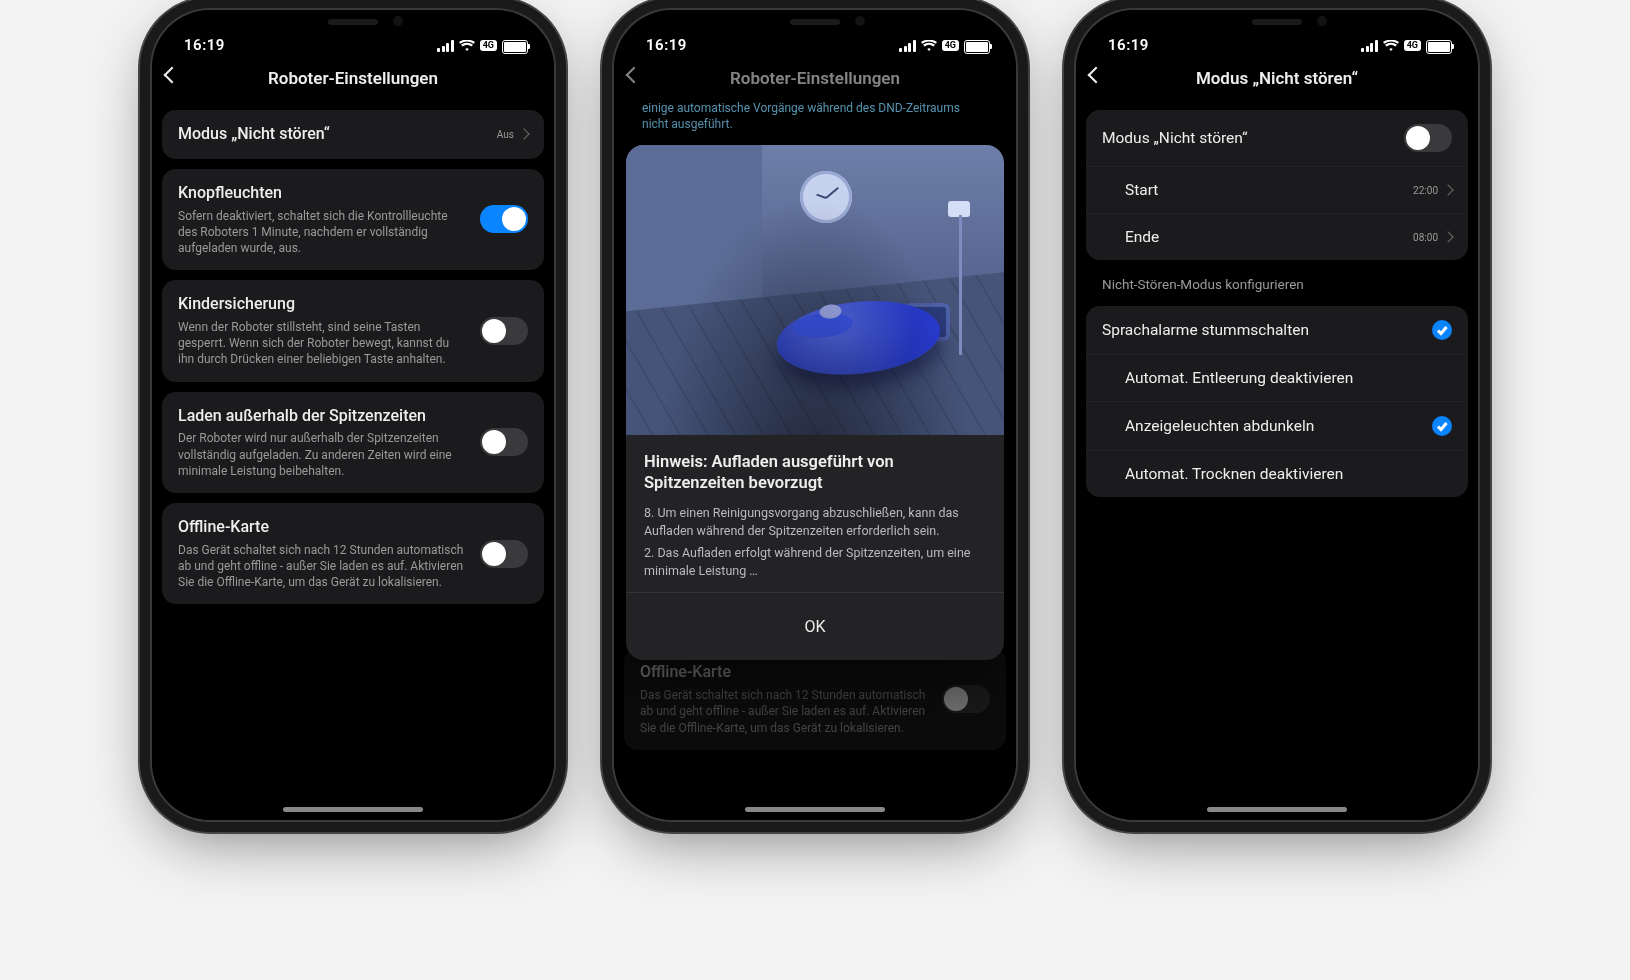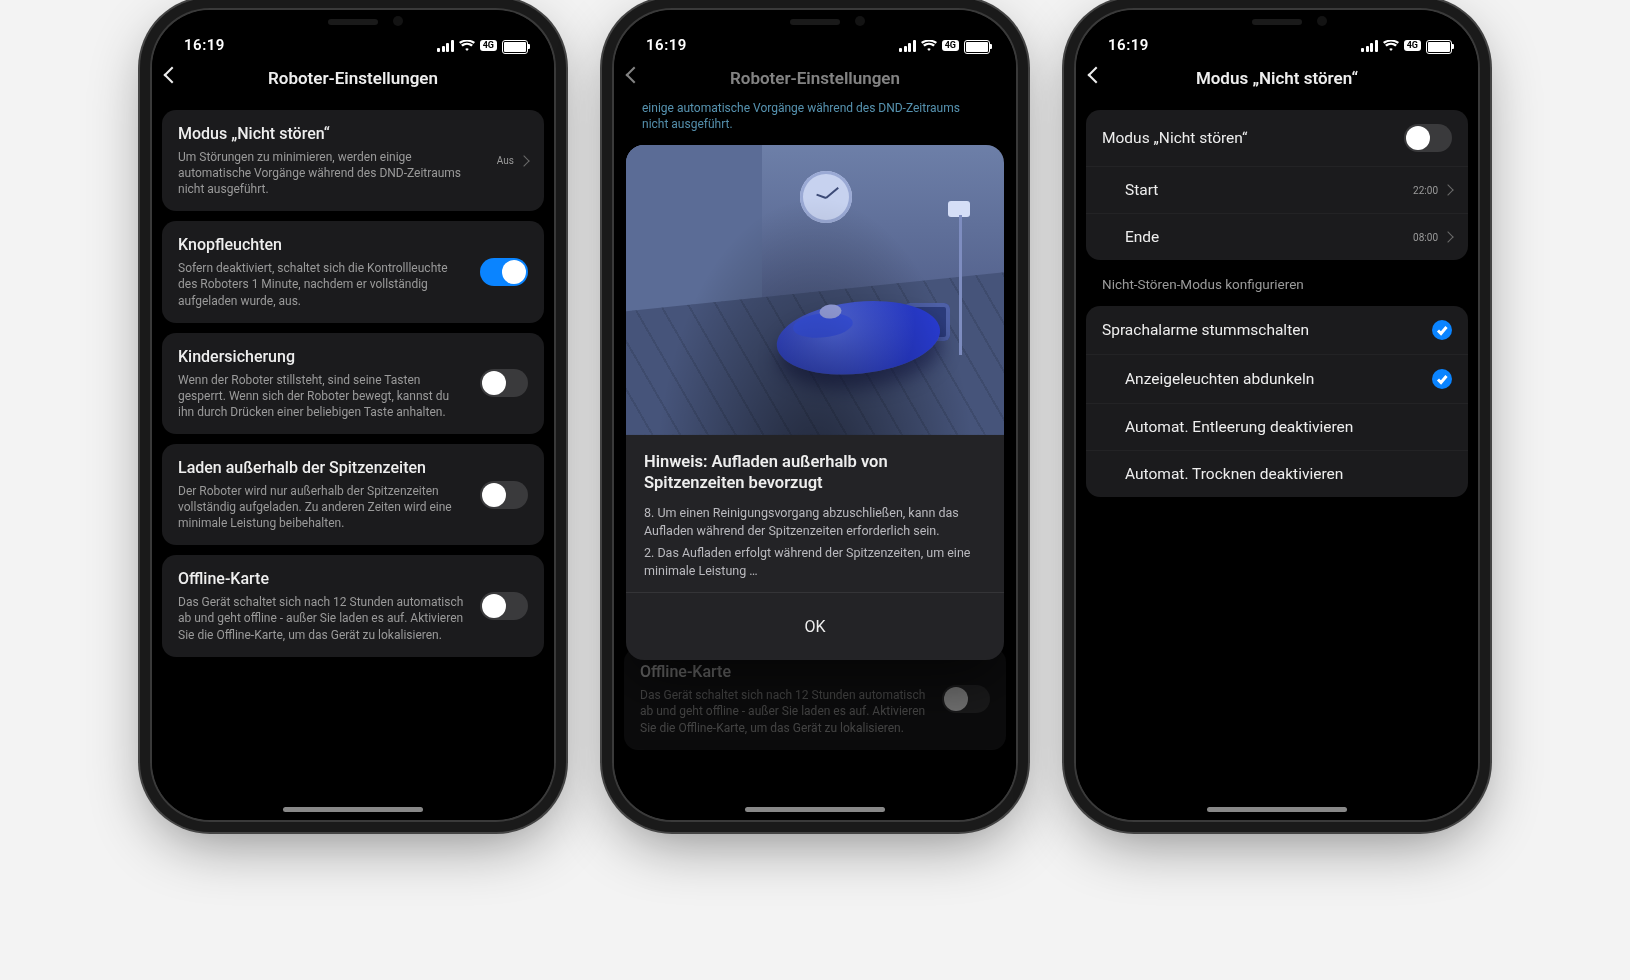--- a/index.html
+++ b/index.html
@@ -131,21 +131,20 @@
       <div class="nav">
         <span class="back"><span class="chev"></span></span>
         <span class="title">Roboter-Einstellungen</span>
       </div>
 
       <div class="content">
 
         <div class="card">
           <div class="texts">
             <div class="t">Modus „Nicht stören“</div>
-            <div class="d">Um Störungen zu minimieren, werden einige automatische Vorgänge während des DND-Zeitraums nicht ausgeführt.</div>
           </div>
           <div class="value">
             <span>Aus</span>
             <span class="chev r small"></span>
           </div>
         </div>
 
         <div class="card">
           <div class="texts">
             <div class="t">Knopfleuchten</div>
@@ -243,21 +242,21 @@
           <div class="outlet"></div>
           <div class="cable"></div>
           <div class="dock"></div>
           <div class="vac">
             <div class="body"></div>
               <div class="lid"></div>
               <div class="sensor"></div>
           </div>
         </div>
         <div class="body">
-          <div class="hl">Hinweis: Aufladen außerhalb von Spitzenzeiten bevorzugt</div>
+          <div class="hl">Hinweis: Aufladen ausgeführt von Spitzenzeiten bevorzugt</div>
           <div class="pt">8. Um einen Reinigungsvorgang abzuschließen, kann das Aufladen während der Spitzenzeiten erforderlich sein.</div>
           <div class="pt">2. Das Aufladen erfolgt während der Spitzenzeiten, um eine minimale Leistung …</div>
         </div>
         <div class="okrow">OK</div>
       </div>
 
       <div class="home-indicator"></div>
     </div>
   </div>
 
@@ -319,32 +318,32 @@
         <div class="list">
           <div class="row">
             <span>Sprachalarme stummschalten</span>
             <span class="check">
                 <svg viewBox="0 0 12 12">
                   <polyline points="2,6.5 5,9.5 10.5,3"></polyline>
                 </svg>
               </span>
           </div>
           <div class="row">
+            <span>Automat. Entleerung deaktivieren</span>
+            <span></span>
+          </div>
+          <div class="row">
             <span>Anzeigeleuchten abdunkeln</span>
             <span class="check">
                 <svg viewBox="0 0 12 12">
                   <polyline points="2,6.5 5,9.5 10.5,3"></polyline>
                 </svg>
               </span>
           </div>
           <div class="row">
-            <span>Automat. Entleerung deaktivieren</span>
-            <span></span>
-          </div>
-          <div class="row">
             <span>Automat. Trocknen deaktivieren</span>
             <span></span>
           </div>
         </div>
 
       </div>
       <div class="home-indicator"></div>
     </div>
   </div>
 

